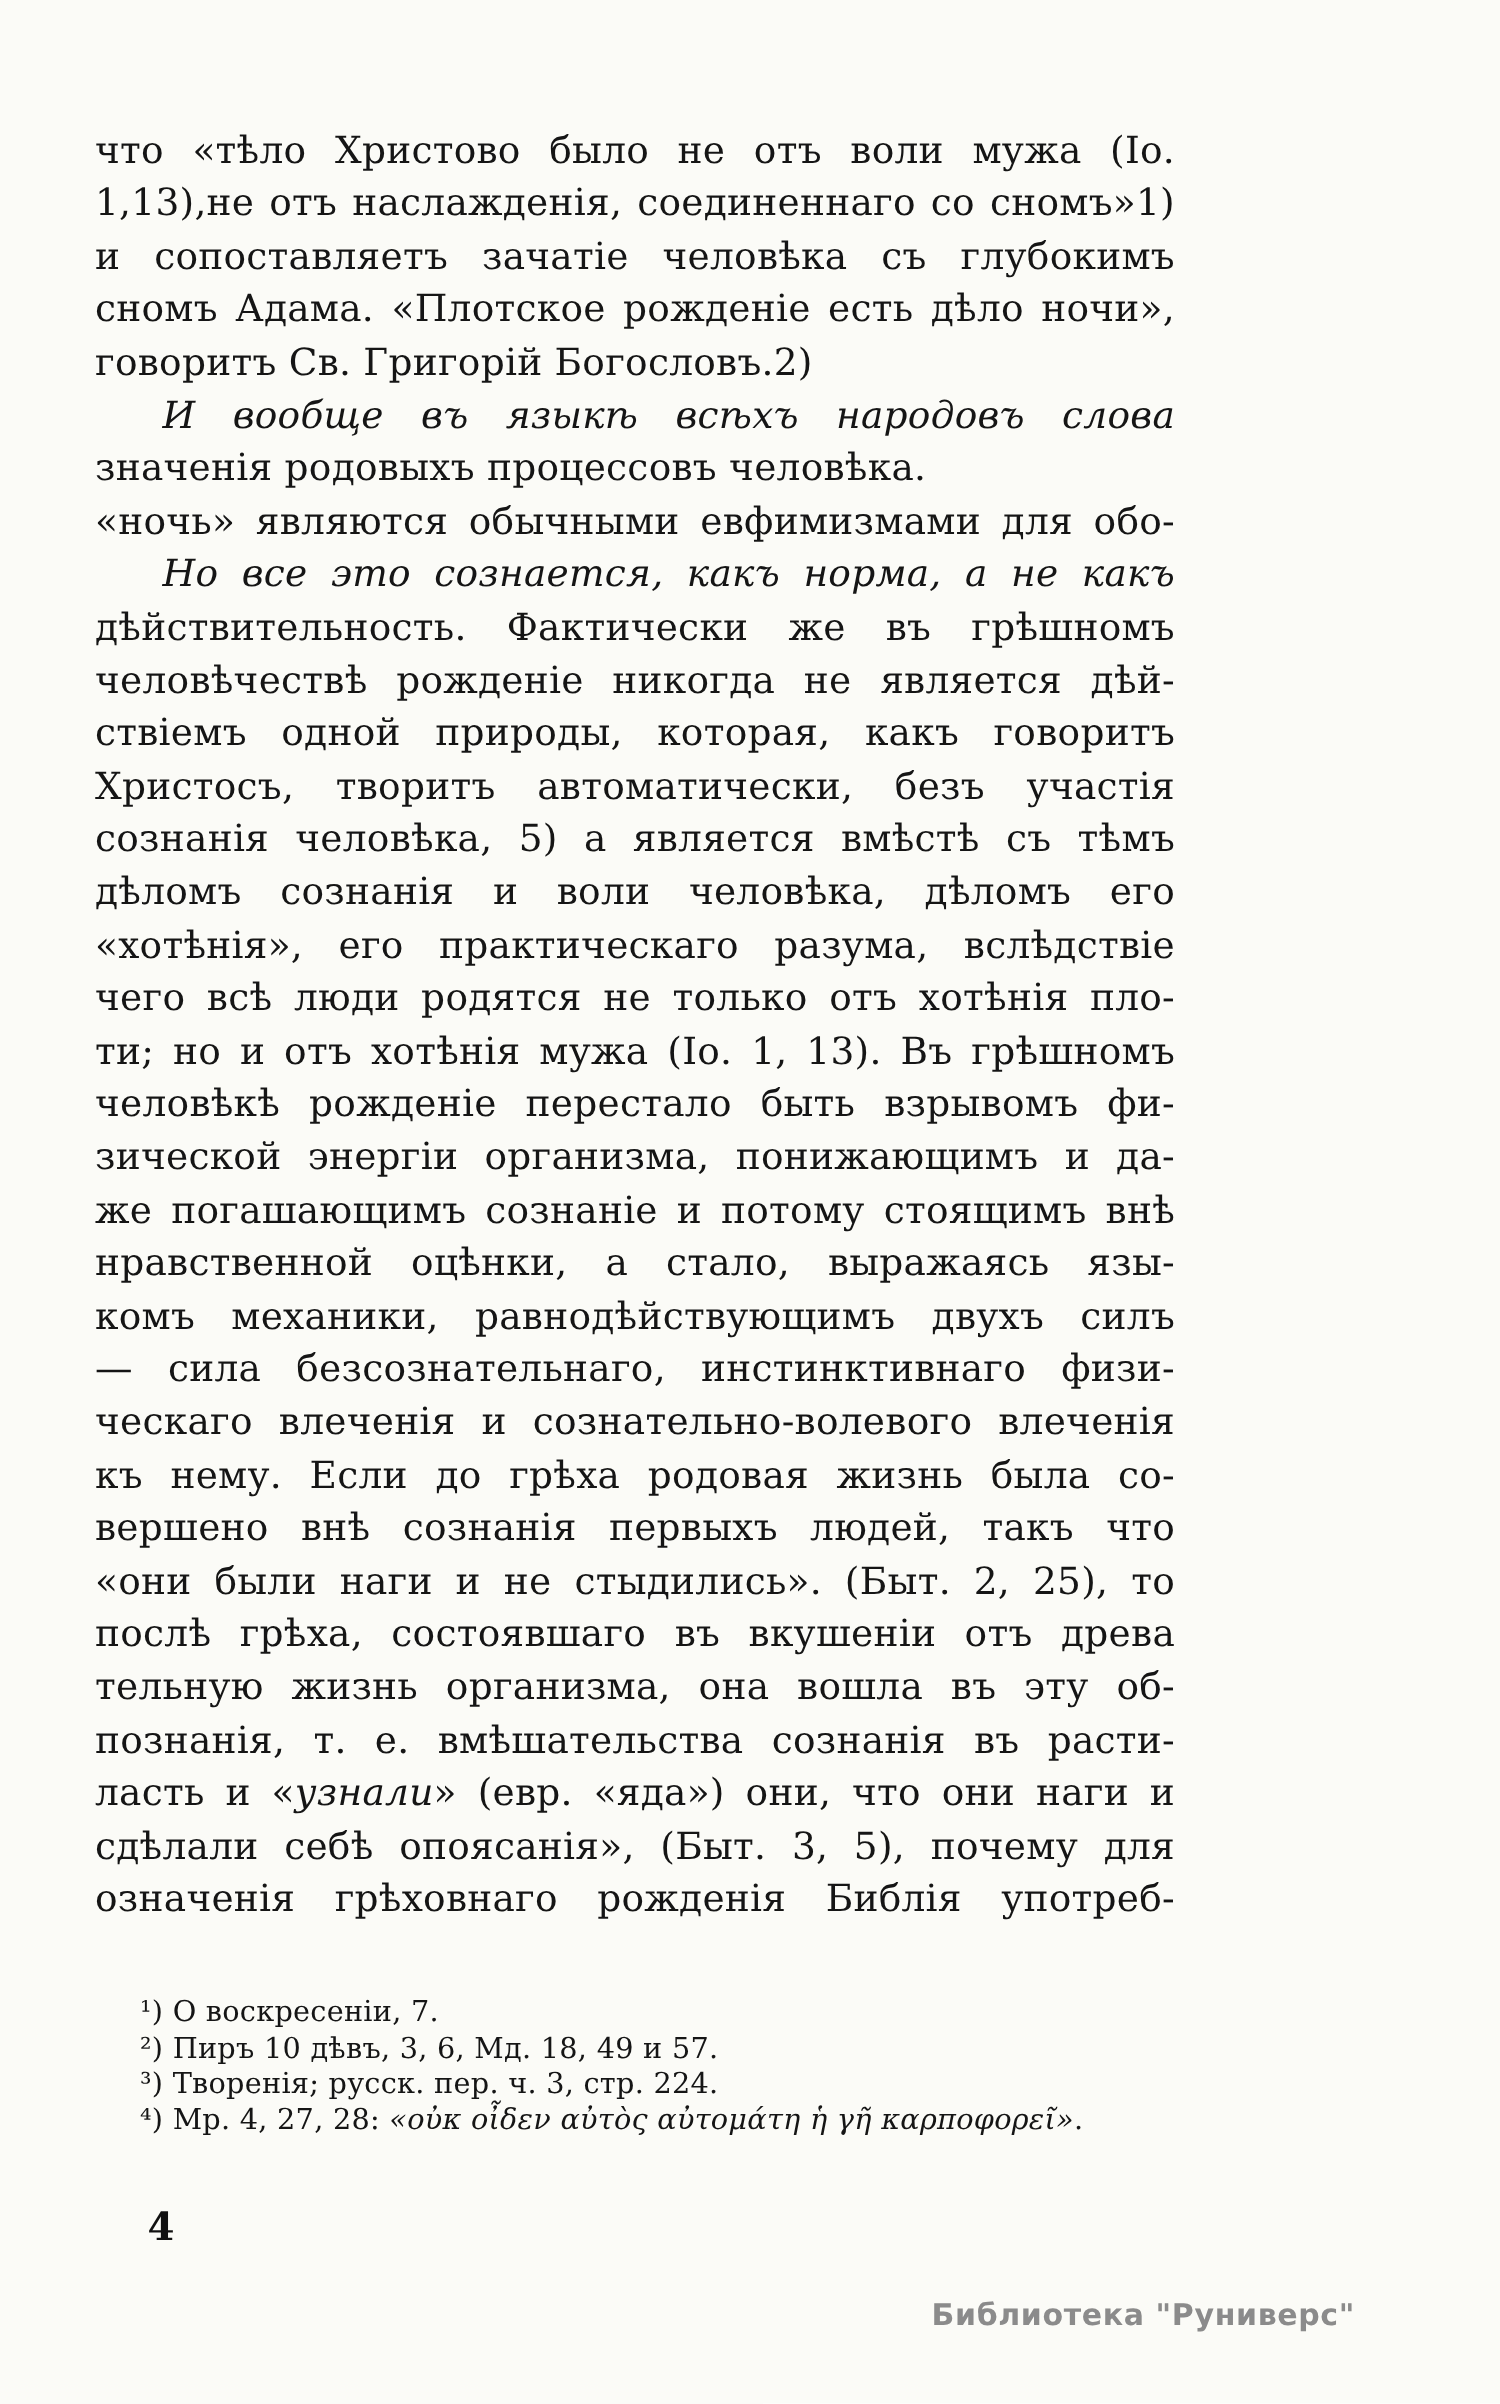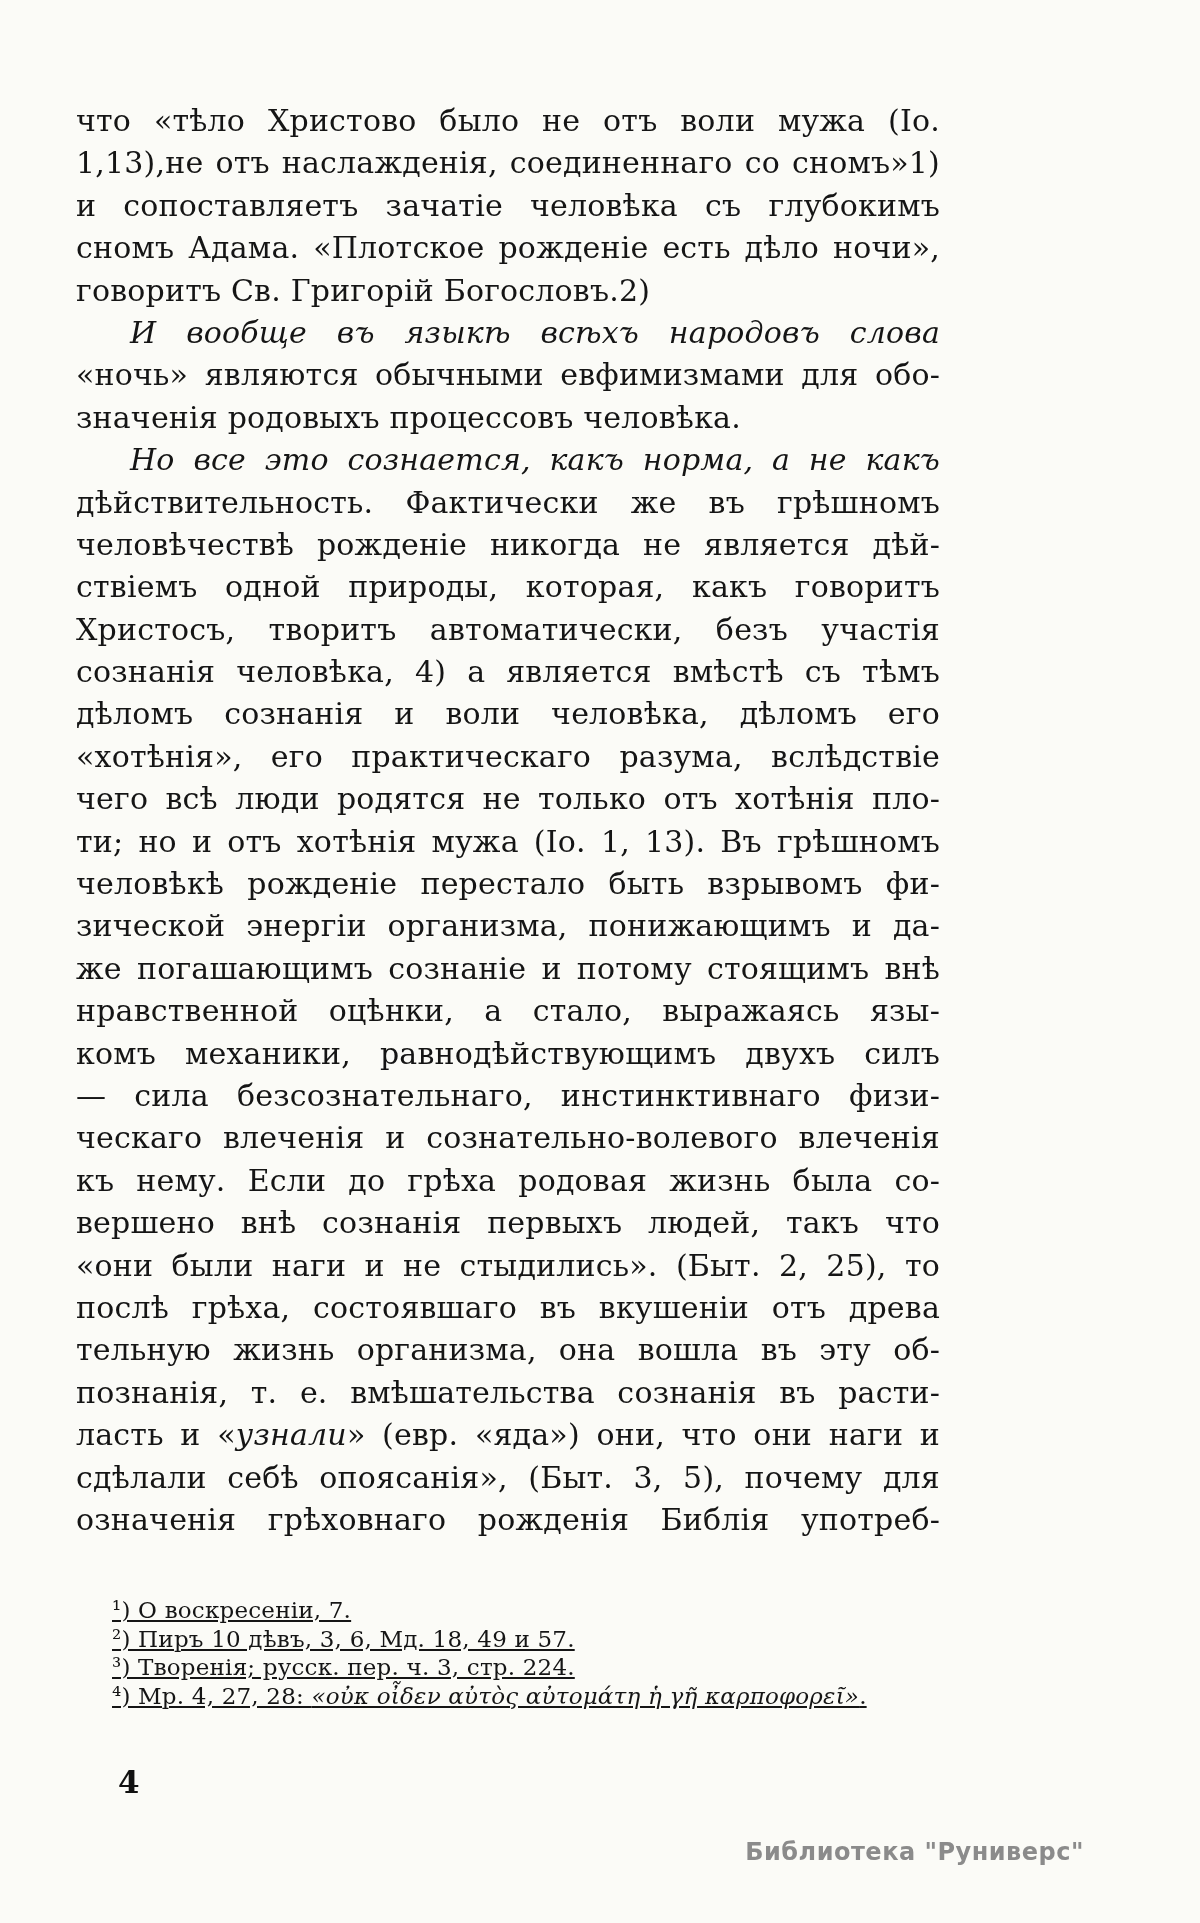--- a/index.html
+++ b/index.html
@@ -36,21 +36,20 @@
     position: absolute;
     left: 112px;
     top: 1596px;
     width: 830px;
   }
   .footnote {
     font-size: 23px;
     line-height: 28.5px;
     text-align: left;
     letter-spacing: 0.2px;
-    text-decoration: underline;
   }
   .footnote em { font-style: italic; text-align: center; }
   .page-number {
     position: absolute;
     left: 118px;
     top: 1764px;
     font-size: 31px;
     font-weight: bold;
     color: #111;
   }
@@ -69,28 +68,28 @@
 <body>
 
 <div class="page">
   <div class="text-block" id="body-lines">
       <div class="line"><span>что «тѣло Христово было не отъ воли мужа (Іо.</span></div>
       <div class="line"><span>1,13),не отъ наслажденія, соединеннаго со сномъ»1)</span></div>
       <div class="line"><span>и сопоставляетъ зачатіе человѣка съ глубокимъ</span></div>
       <div class="line"><span>сномъ Адама. «Плотское рожденіе есть дѣло ночи»,</span></div>
       <div class="line end"><span>говоритъ Св. Григорій Богословъ.2)</span></div>
       <div class="line ind"><span>И вообще въ языкѣ всѣхъ народовъ слова «сонъ»,</span></div>
+      <div class="line end"><span>значенія родовыхъ процессовъ человѣка.</span></div>
       <div class="line"><span>«ночь» являются обычными евфимизмами для обо-</span></div>
-      <div class="line end"><span>значенія родовыхъ процессовъ человѣка.</span></div>
       <div class="line ind"><span>Но все это сознается, какъ норма, а не какъ</span></div>
       <div class="line"><span>дѣйствительность. Фактически же въ грѣшномъ</span></div>
       <div class="line"><span>человѣчествѣ рожденіе никогда не является дѣй-</span></div>
       <div class="line"><span>ствіемъ одной природы, которая, какъ говоритъ</span></div>
       <div class="line"><span>Христосъ, творитъ автоматически, безъ участія</span></div>
-      <div class="line"><span>сознанія человѣка, 4) а является вмѣстѣ съ тѣмъ</span></div>
+      <div class="line"><span>сознанія человѣка, 5) а является вмѣстѣ съ тѣмъ</span></div>
       <div class="line"><span>дѣломъ сознанія и воли человѣка, дѣломъ его</span></div>
       <div class="line"><span>«хотѣнія», его практическаго разума, вслѣдствіе</span></div>
       <div class="line"><span>чего всѣ люди родятся не только отъ хотѣнія пло-</span></div>
       <div class="line"><span>ти; но и отъ хотѣнія мужа (Іо. 1, 13). Въ грѣшномъ</span></div>
       <div class="line"><span>человѣкѣ рожденіе перестало быть взрывомъ фи-</span></div>
       <div class="line"><span>зической энергіи организма, понижающимъ и да-</span></div>
       <div class="line"><span>же погашающимъ сознаніе и потому стоящимъ внѣ</span></div>
       <div class="line"><span>нравственной оцѣнки, а стало, выражаясь язы-</span></div>
       <div class="line"><span>комъ механики, равнодѣйствующимъ двухъ силъ</span></div>
       <div class="line"><span>— сила безсознательнаго, инстинктивнаго физи-</span></div>

